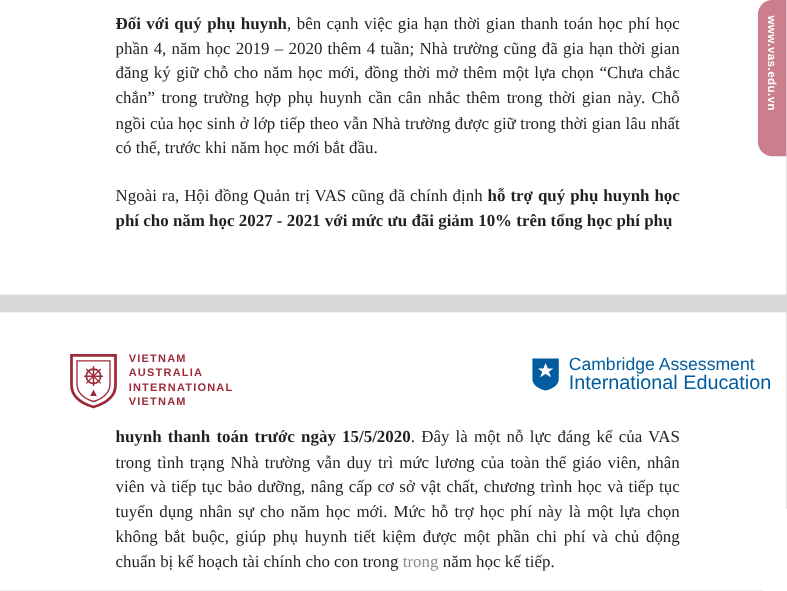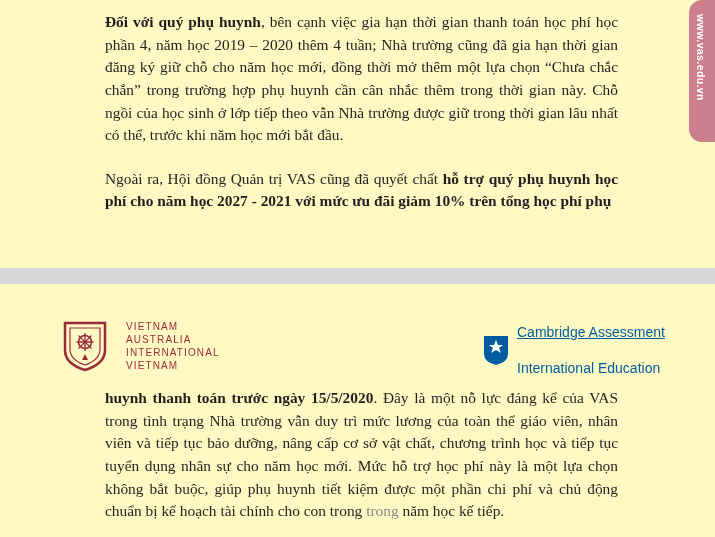--- a/index.html
+++ b/index.html
@@ -17,21 +17,21 @@
     position: relative;
     width: 715px;
     height: 537px;
   }
 
   
   .page {
     position: absolute;
     left: 0;
     width: 715px;
-    background: #fef9c3;
+    background: #ffffff;
     box-sizing: border-box;
   }
   .page-one {
     top: 0;
     height: 268px;
   }
   .page-two {
     top: 284px;
     height: 253px;
   }
@@ -108,27 +108,27 @@
     display: flex;
     align-items: center;
   }
   .vas-crest {
     width: 46px;
     height: 52px;
     position: relative;
   }
   .vas-crest svg { display: block; }
   .vas-words {
-    margin-left: 18px;
+    margin-left: 9px;
     font-family: "Liberation Sans", sans-serif;
     font-size: 10px;
     line-height: 13px;
     letter-spacing: 1.1px;
     color: #9c2b3a;
-    font-weight: normal;
+    font-weight: bold;
   }
 
   .cambridge-logo {
     position: absolute;
     left: 483px;
     top: 40px;
     display: flex;
     align-items: center;
   }
   .camb-shield {
@@ -136,26 +136,24 @@
     height: 31px;
   }
   .camb-shield svg { display: block; }
   .camb-text {
     margin-left: 8px;
     font-family: "Liberation Sans", sans-serif;
     color: #005c9e;
     line-height: 16px;
   }
   .camb-line1 {
-    font-size: 14px;
-    text-decoration: underline;
+    font-size: 16px;
   }
   .camb-line2 {
-    font-size: 14px;
-    margin-top: 20px;
+    font-size: 18px;
   }
 
   .p2-body {
     padding: 0 97px 0 105px;
   }
   .p2-first {
     padding-top: 7px;
   }
   .faded {
     color: #8a8a8a;
@@ -163,21 +161,21 @@
 </style>
 </head>
 <body>
 
 <div class="viewport">
 
   <div class="page page-one">
     <div class="page-body">
       <p class="para p1-first"><span class="b">Đối với quý phụ huynh</span><span>, bên cạnh việc gia hạn thời gian thanh toán học phí học phần 4, năm học 2019 – 2020 thêm 4 tuần; Nhà trường cũng đã gia hạn thời gian đăng ký giữ chỗ cho năm học mới, đồng thời mở thêm một lựa chọn “Chưa chắc chắn” trong trường hợp phụ huynh cần cân nhắc thêm trong thời gian này. Chỗ ngồi của học sinh ở lớp tiếp theo vẫn Nhà trường được giữ trong thời gian lâu nhất có thể, trước khi năm học mới bắt đầu.</span></p>
 
-      <p class="para"><span>Ngoài ra, Hội đồng Quản trị VAS cũng đã quyết chất </span><span class="b">hỗ trợ quý phụ huynh học phí cho năm học 2027 - 2021 với mức ưu đãi giảm 10% trên tổng học phí phụ</span></p>
+      <p class="para"><span>Ngoài ra, Hội đồng Quản trị VAS cũng đã chính định </span><span class="b">hỗ trợ quý phụ huynh học phí cho năm học 2027 - 2021 với mức ưu đãi giảm 10% trên tổng học phí phụ</span></p>
     </div>
 
     <div class="side-tab">
       <span class="side-tab-text">www.vas.edu.vn</span>
     </div>
   </div>
 
   <div class="page-gap"></div>
 
   <div class="page page-two">

